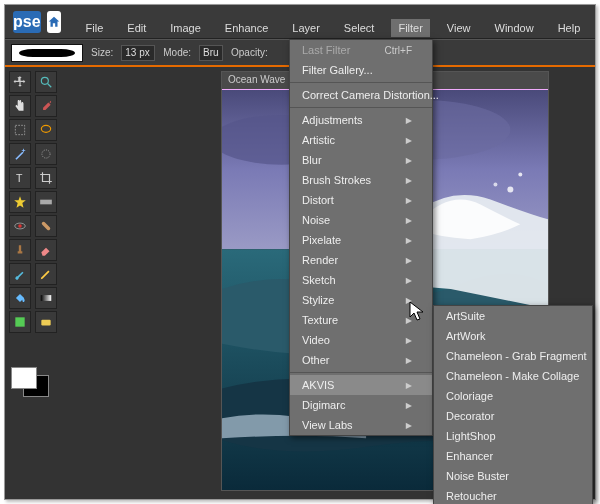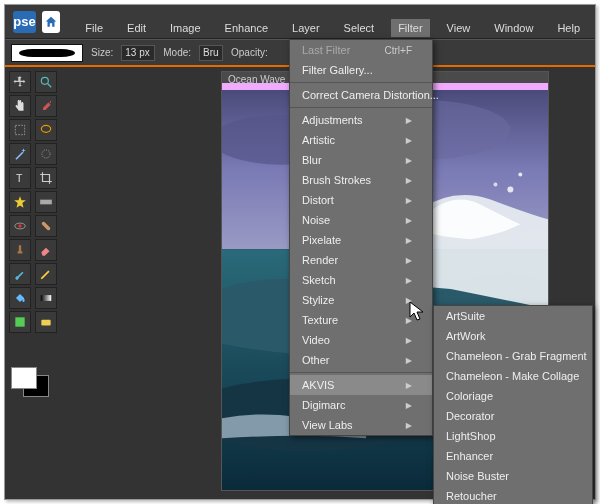--- a/index.html
+++ b/index.html
@@ -1,38 +1,38 @@
 <!DOCTYPE html>
 <html><head>
 <meta charset="utf-8">
 <style>
   * { box-sizing: border-box; margin: 0; padding: 0; font-family: Tahoma, Arial, sans-serif; }
   body { background: #fff; width: 600px; height: 504px; overflow: hidden; }
   .frame { position: absolute; top: 4px; left: 4px; width: 592px; height: 496px; background: #333333; border: 1px solid #999; box-shadow: 2px 2px 3px rgba(0,0,0,0.25); }
   .titlebar { height: 34px; background: #3a3a3a; display: flex; align-items: center; padding: 0 8px; gap: 6px; border-bottom: 1px solid #222; }
-  .logo { width: 28px; height: 22px; background: #2a6bb5; color: #fff; font-weight: bold; font-size: 13px; display: flex; align-items: center; justify-content: center; border-radius: 3px; }
+  .logo { width: 28px; height: 22px; background: #2a6bb5; color: #fff; font-weight: bold; font-size: 16px; display: flex; align-items: center; justify-content: center; border-radius: 3px; }
   .home { width: 22px; height: 22px; background: #fff; border-radius: 3px; display: flex; align-items: center; justify-content: center; }
   .home svg { width: 14px; height: 14px; }
   .menus { display: flex; gap: 10px; margin-left: 12px; margin-top: 13px; }
   .menu-item { font-size: 11px; color: #ddd; padding: 3px 7px; cursor: pointer; }
   .menu-item.open { background: #6f6f6f; }
   .options-bar { height: 28px; border-top: 1px solid #555; border-bottom: 2px solid #e56a00; background: #3a3a3a; display: flex; align-items: center; padding: 0 6px; gap: 8px; }
   .brush-preview { width: 72px; height: 18px; background: #fff; border: 1px solid #111; display: flex; align-items: center; justify-content: center; }
   .brush-preview .stroke { width: 56px; height: 8px; background: #000; border-radius: 50%/100%; }
   .opt-label { font-size: 10px; color: #ccc; }
   .opt-input { width: 34px; height: 16px; font-size: 10px; background: #2a2a2a; color: #ddd; border: 1px solid #555; padding: 0 3px; }
   .workspace { position: absolute; top: 66px; left: 0; right: 0; bottom: 0; }
   .toolbox { position: absolute; top: 0; left: 4px; width: 50px; display: grid; grid-template-columns: 1fr 1fr; gap: 2px; }
   .tool { width: 22px; height: 22px; background: #3a3a3a; display: flex; align-items: center; justify-content: center; border: 1px solid #222; cursor: pointer; }
   .tool svg { width: 14px; height: 14px; }
   .swatch { margin-top: 6px; width: 40px; height: 30px; position: relative; }
   .swatch .fg { position: absolute; top: 0; left: 0; width: 26px; height: 22px; background: #fff; border: 1px solid #888; }
   .swatch .bg { position: absolute; top: 8px; left: 12px; width: 26px; height: 22px; background: #000; border: 1px solid #888; }
   .doc { position: absolute; top: 0; left: 216px; width: 328px; height: 420px; background: #222; border: 1px solid #555; }
-  .doc-tab { height: 18px; background: #4a4a4a; font-size: 10px; color: #ccc; padding: 2px 6px; border-bottom: 7px solid #f0abfc; }
+  .doc-tab { height: 18px; background: #4a4a4a; font-size: 10px; color: #ccc; padding: 2px 6px; border-bottom: 1px solid #f0abfc; }
   .canvas { position: absolute; top: 18px; left: 0; right: 0; bottom: 0; overflow: hidden; }
   .wave { width: 100%; height: 100%; }
   .dropdown { position: absolute; background: #6f6f6f; border: 1px solid #444; box-shadow: 2px 2px 6px rgba(0,0,0,0.5); font-size: 11px; color: #eee; }
   .dd-item { padding: 4px 20px 4px 12px; display: flex; justify-content: space-between; align-items: center; cursor: pointer; white-space: nowrap; }
   .dd-item.disabled { color: #aaa; }
   .dd-item.hi { background: #8a8a8a; }
   .dd-sep { height: 1px; background: #555; margin: 2px 0; }
   .arrow { font-size: 8px; color: #ccc; margin-left: 16px; }
   .dd-filter { top: 34px; left: 284px; width: 144px; }
   .dd-sub { top: 300px; left: 428px; width: 160px; }

